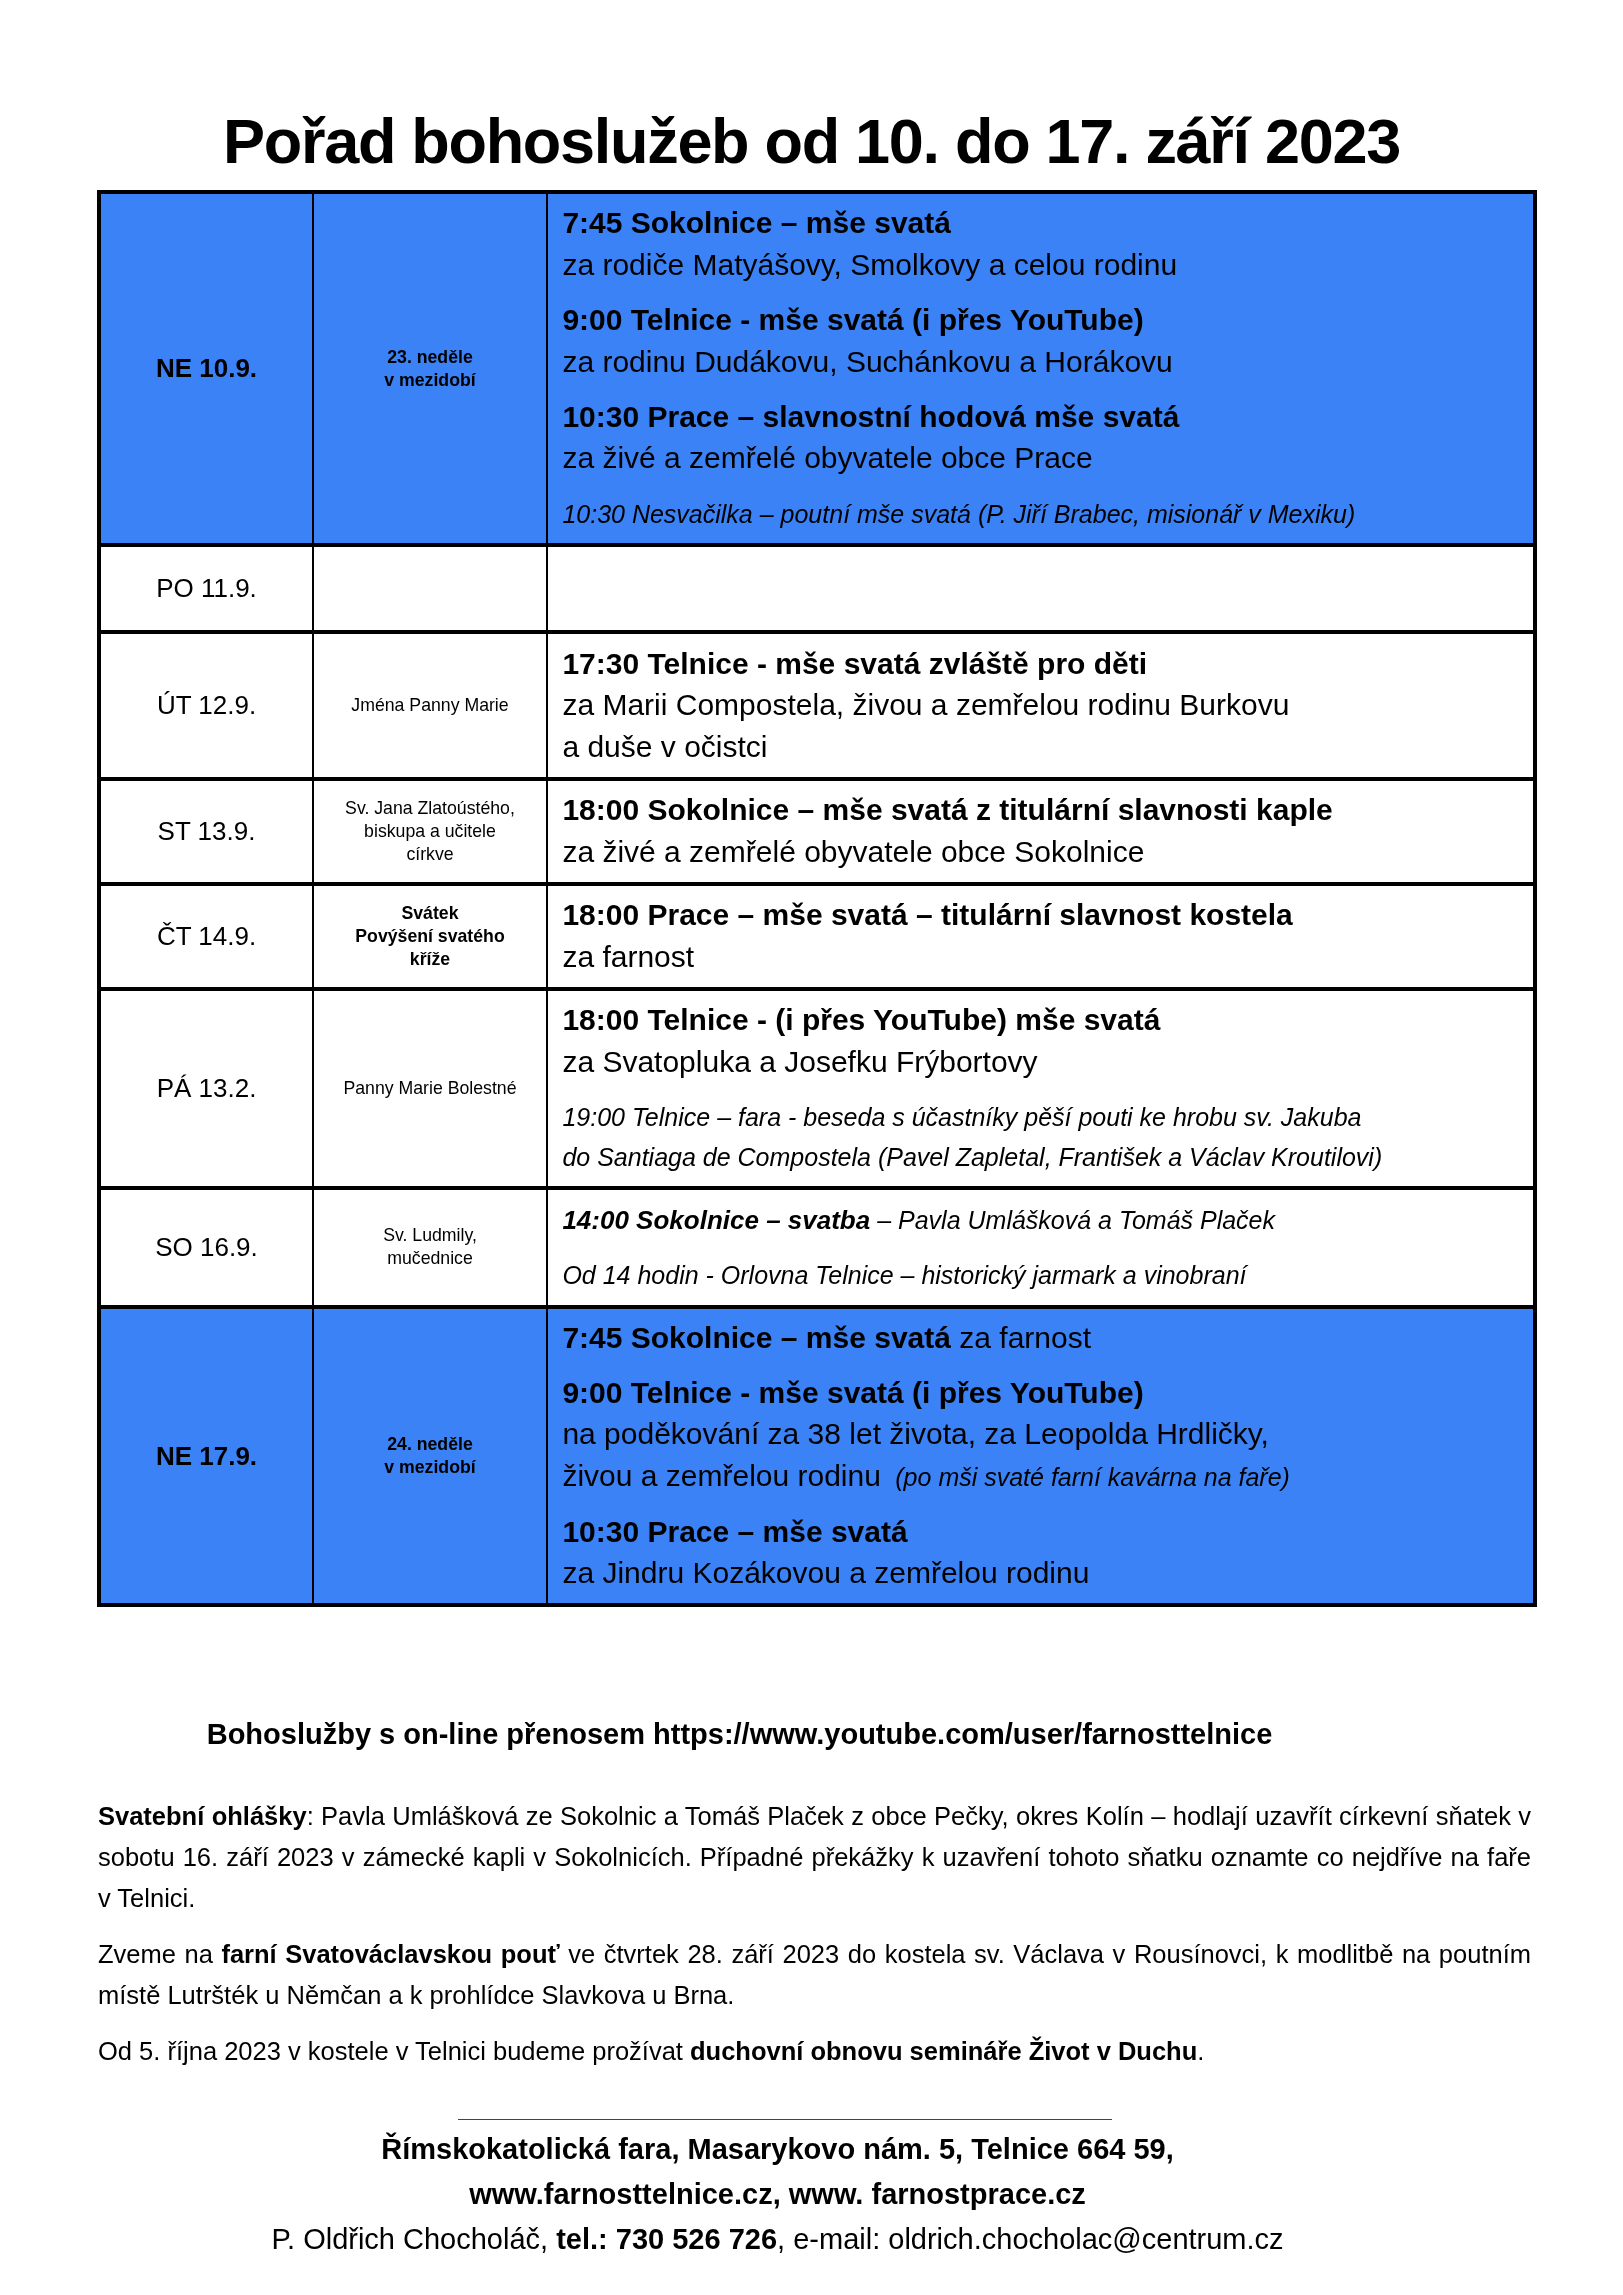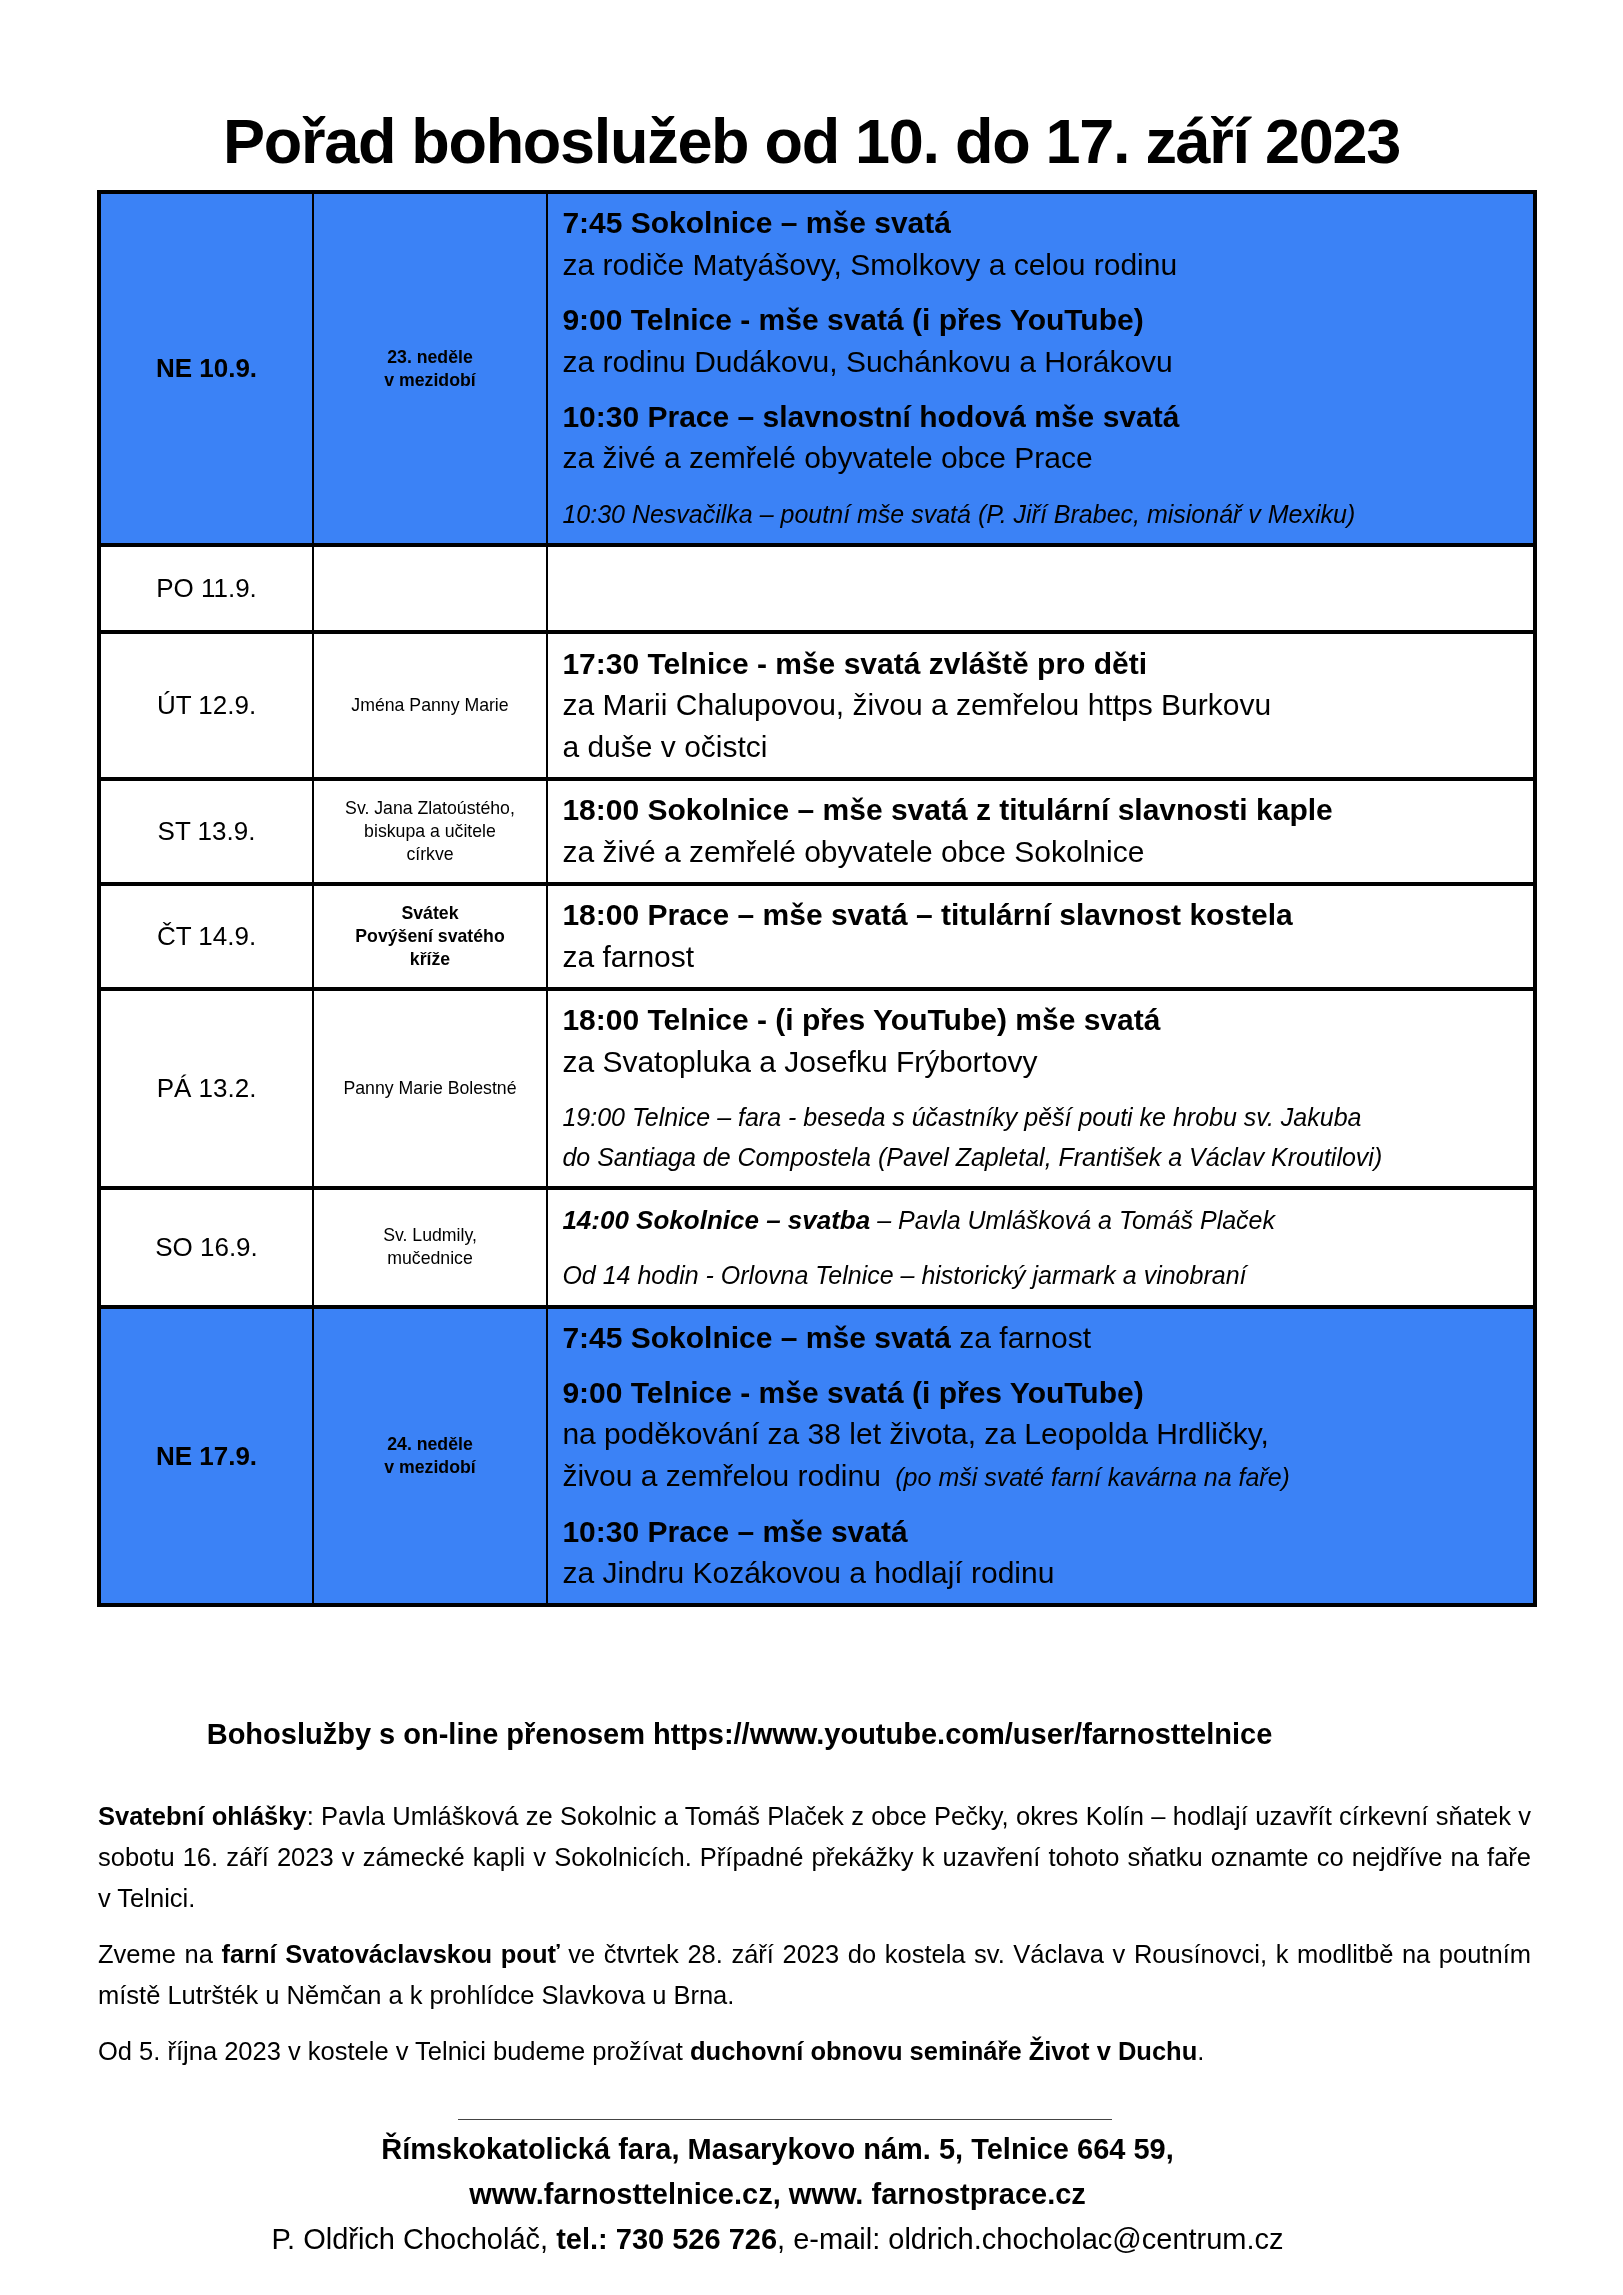--- a/index.html
+++ b/index.html
@@ -75,21 +75,21 @@
         <td class="c-events"></td>
       </tr>
       <tr>
         <td class="c-day">ÚT 12.9.</td>
         <td class="c-feast">
           <div>Jména Panny Marie</div>
         </td>
         <td class="c-events">
           <div class="ev">
             <div class="ev-title"><span>17:30 Telnice - mše svatá zvláště pro děti</span></div>
-            <div class="ev-intent"><span>za Marii Chalupovou, živou a zemřelou https Burkovu</span></div>
+            <div class="ev-intent"><span>za Marii Compostela, živou a zemřelou rodinu Burkovu</span></div>
             <div class="ev-intent"><span>a duše v očistci</span></div>
           </div>
         </td>
       </tr>
       <tr>
         <td class="c-day">ST 13.9.</td>
         <td class="c-feast">
           <div>Sv. Jana Zlatoústého,</div>
           <div>biskupa a učitele</div>
           <div>církve</div>
@@ -156,21 +156,21 @@
           <div class="ev">
             <div class="ev-title"><span>7:45 Sokolnice – mše svatá</span><span class="plain"> za farnost</span></div>
           </div>
           <div class="ev">
             <div class="ev-title"><span>9:00 Telnice - mše svatá (i přes YouTube)</span></div>
             <div class="ev-intent"><span>na poděkování za 38 let života, za Leopolda Hrdličky,</span></div>
             <div class="ev-intent"><span>živou a zemřelou rodinu</span><span class="note-inline" style="margin-left: 14.4px;">(po mši svaté farní kavárna na faře)</span></div>
           </div>
           <div class="ev">
             <div class="ev-title"><span>10:30 Prace – mše svatá</span></div>
-            <div class="ev-intent"><span>za Jindru Kozákovou a hodlají rodinu</span></div>
+            <div class="ev-intent"><span>za Jindru Kozákovou a zemřelou rodinu</span></div>
           </div>
         </td>
       </tr>
     </tbody>
 </table>
 
 <div class="online">Bohoslužby s on-line přenosem https://www.youtube.com/user/farnosttelnice</div>
 
 <div class="notices">
   <p><span class="bold">Svatební ohlášky</span><span>: Pavla Umlášková ze Sokolnic a Tomáš Plaček z obce Pečky, okres Kolín – hodlají uzavřít církevní sňatek v sobotu 16. září 2023 v zámecké kapli v Sokolnicích. Případné překážky k uzavření tohoto sňatku oznamte co nejdříve na faře v Telnici.</span></p>

